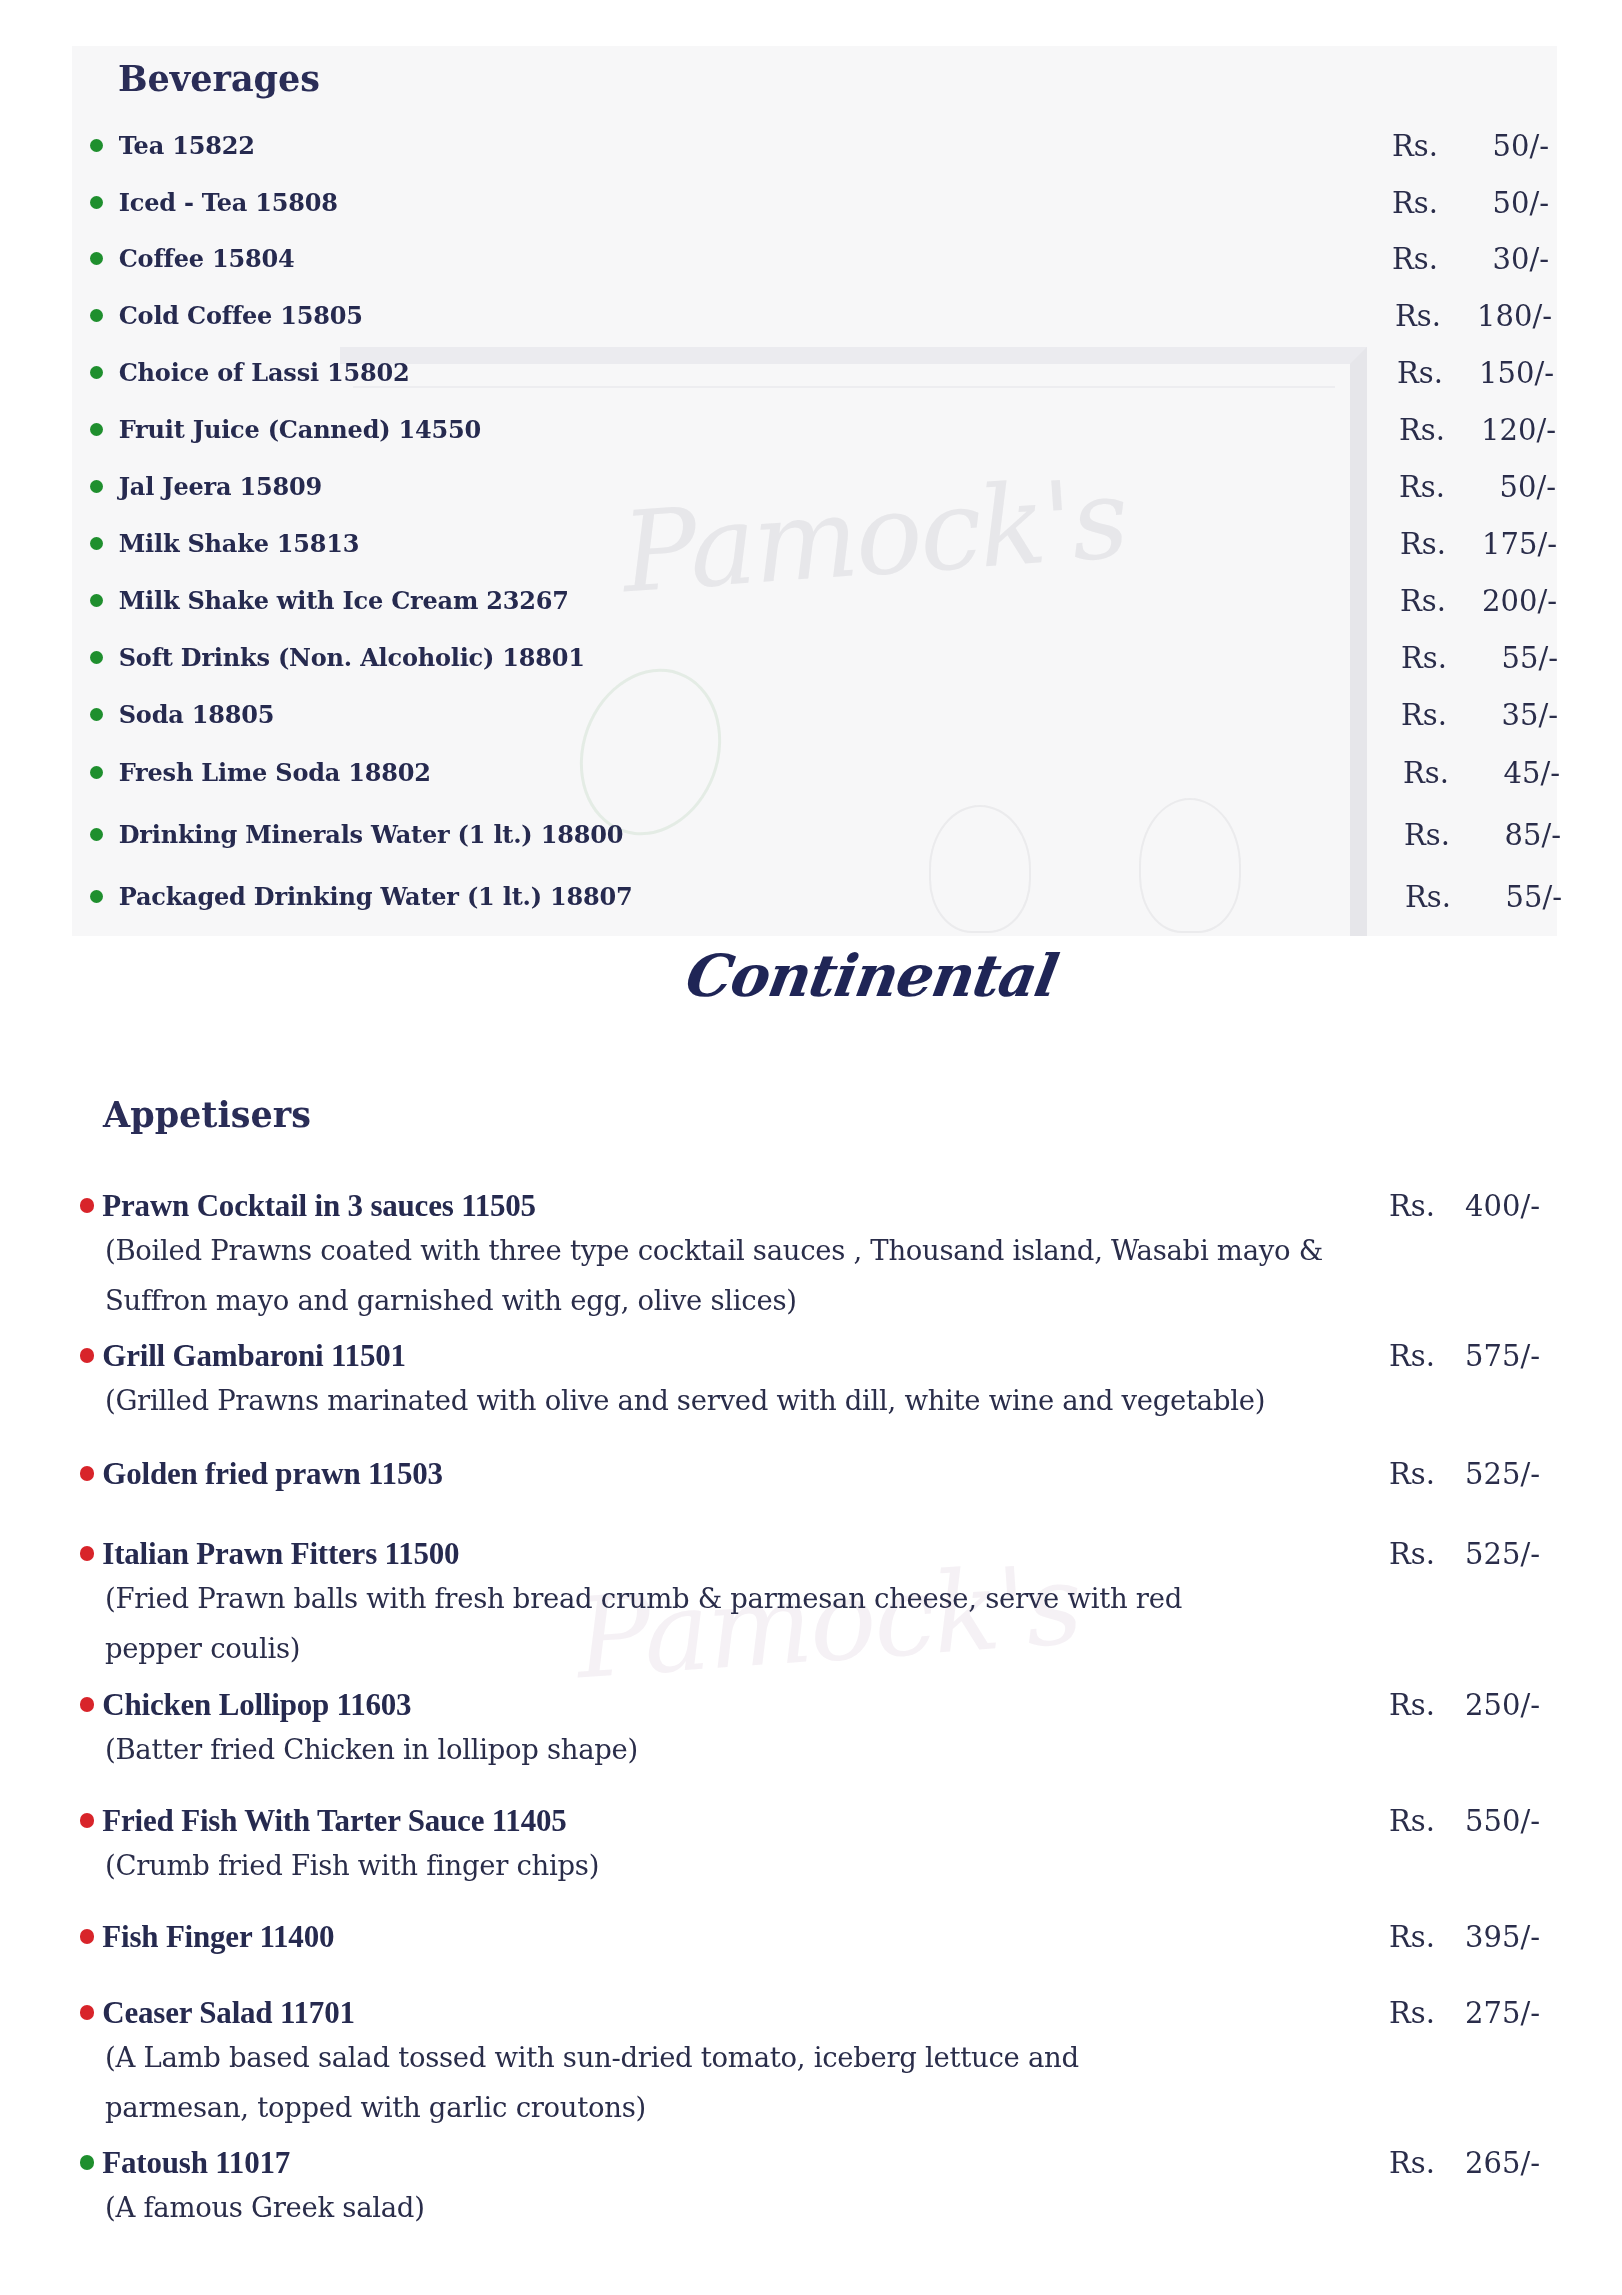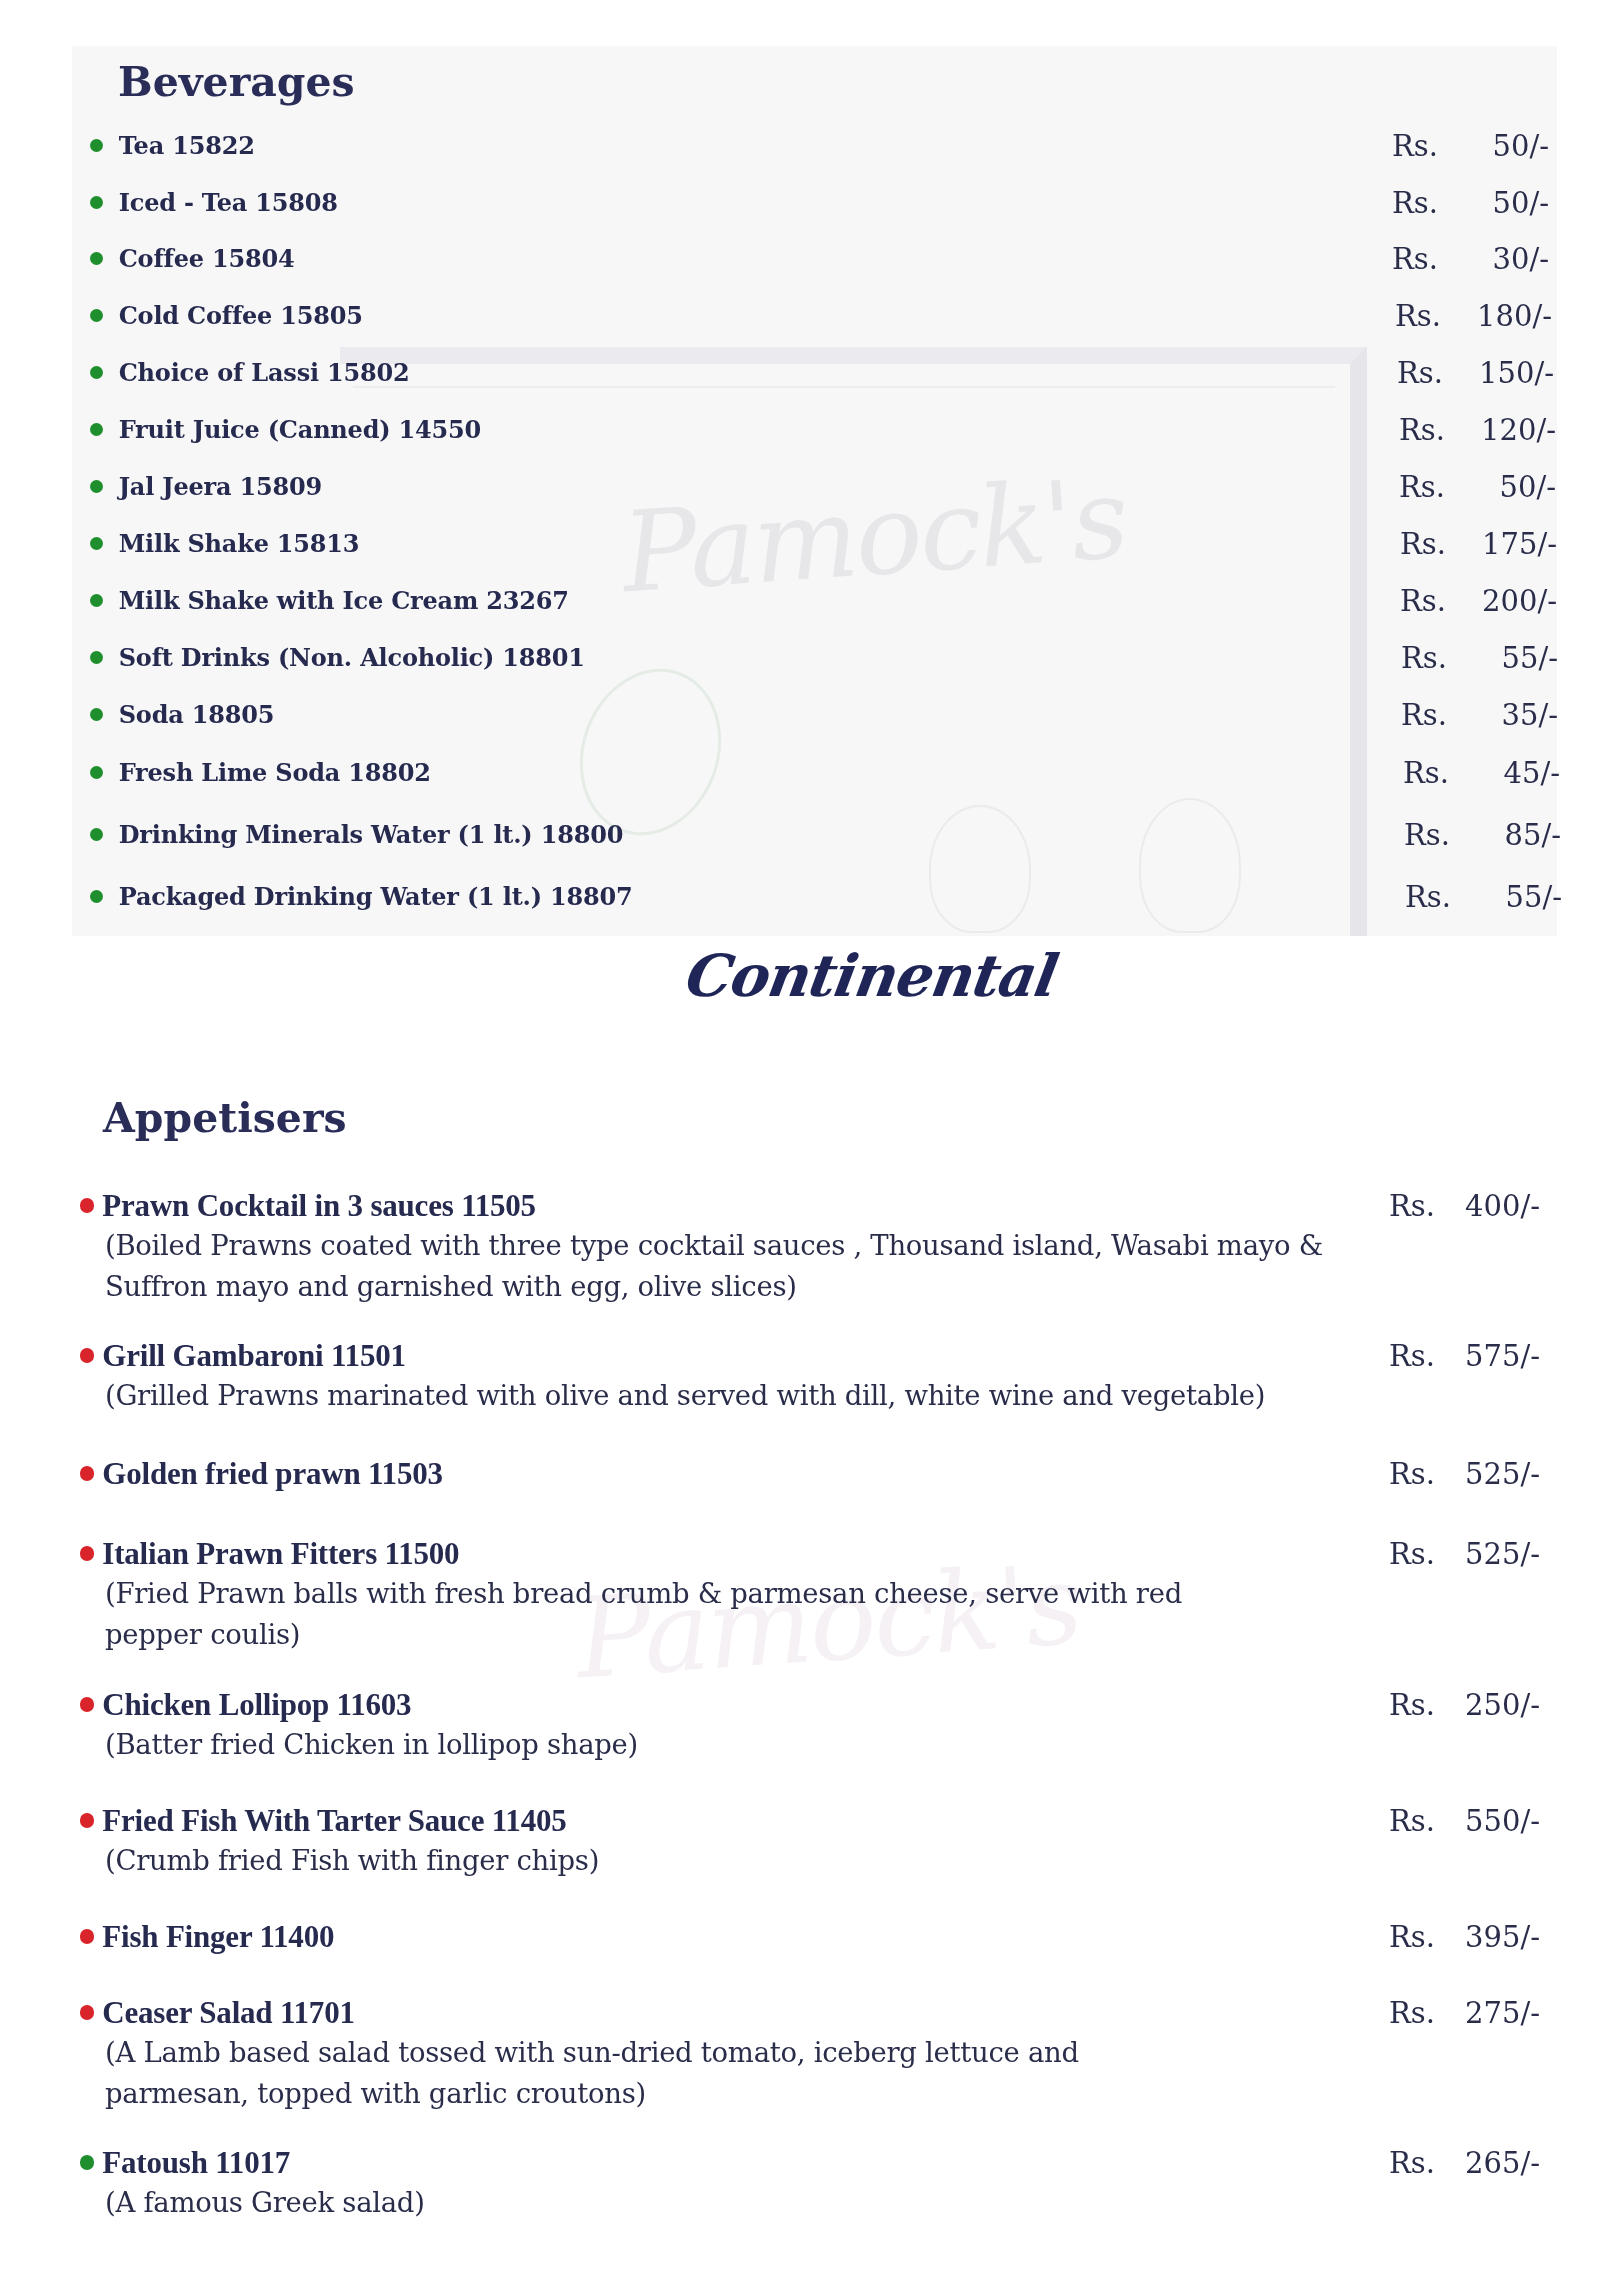--- a/index.html
+++ b/index.html
@@ -45,21 +45,21 @@
     transform: rotate(20deg);
   }
   .sketch {
     position: absolute; border-radius: 50% 50% 42% 42%;
     border: 2.6px solid rgba(160,160,170,0.14);
   }
   .sk1 { left: 929px; top: 805px; width: 98px; height: 124px; }
   .sk2 { left: 1139px; top: 798px; width: 98px; height: 131px; }
 
   .section-title {
-    position: absolute; font-weight: bold; font-size: 41px; color: #2a2d57;
+    position: absolute; font-weight: bold; font-size: 35px; color: #2a2d57;
     margin: 0;
   }
   .script-title {
     position: absolute; left: 687px; top: 942px;
     font-family: "DejaVu Serif", serif;
     font-style: italic; font-weight: bold;
     font-size: 58px; color: #1f2556; letter-spacing: -1.3px;
     transform: skewX(-10deg);
   }
 
@@ -83,21 +83,21 @@
     font-size: 29px; color: #2a2d4a; display: flex; justify-content: space-between;
   }
   .price .rs { }
   .price .amt { text-align: left; }
 
   .app-row { position: absolute; left: 80px; width: 1505px; }
   .app-head { display: flex; align-items: center; height: 39px; font-family: Liberation Serif, serif; }
   .app-head .dot { margin-right: 7.9px; width: 14.4px; height: 14.4px; flex: 0 0 14.4px; }
   .app-name { font-weight: bold; font-size: 31px; color: #262a4f; white-space: nowrap; letter-spacing: -0.2px; }
   .app-desc {
-    margin-left: 25px; font-size: 27.5px; color: #2a2d4a; line-height: 41px;
+    margin-left: 25px; font-size: 27.5px; color: #2a2d4a; line-height: 50px;
     width: 1243px; letter-spacing: -0.3px;
   }
   .app-price {
     position: absolute; top: 0; left: 1309px; width: 151px;
     font-size: 29px; color: #2a2d4a; display: flex; justify-content: space-between;
     height: 39px; align-items: center;
   }
 </style>
 </head>
 <body>

